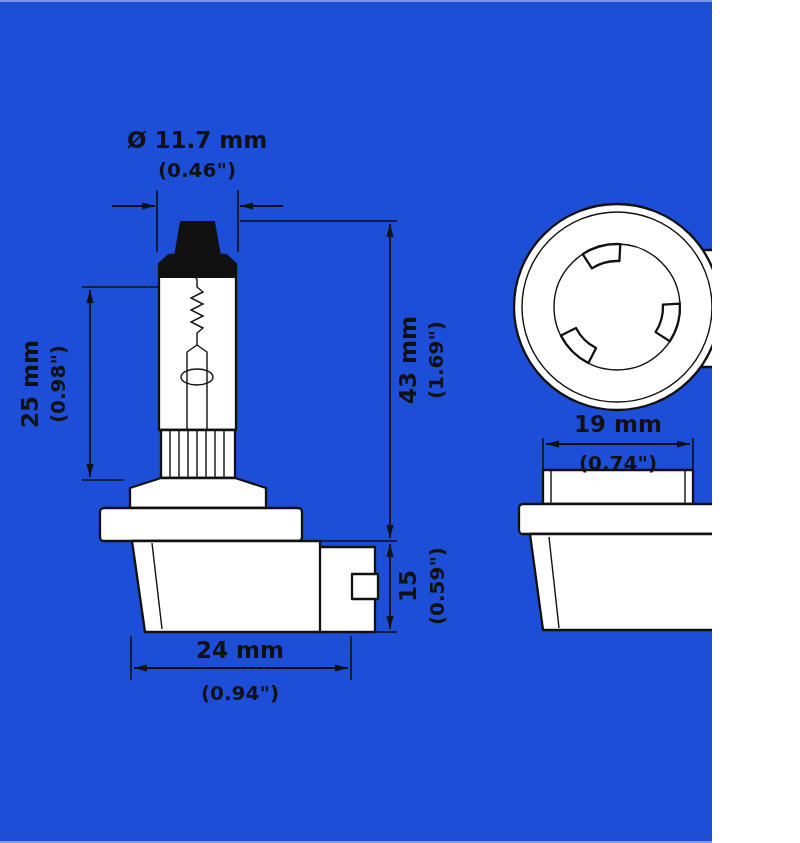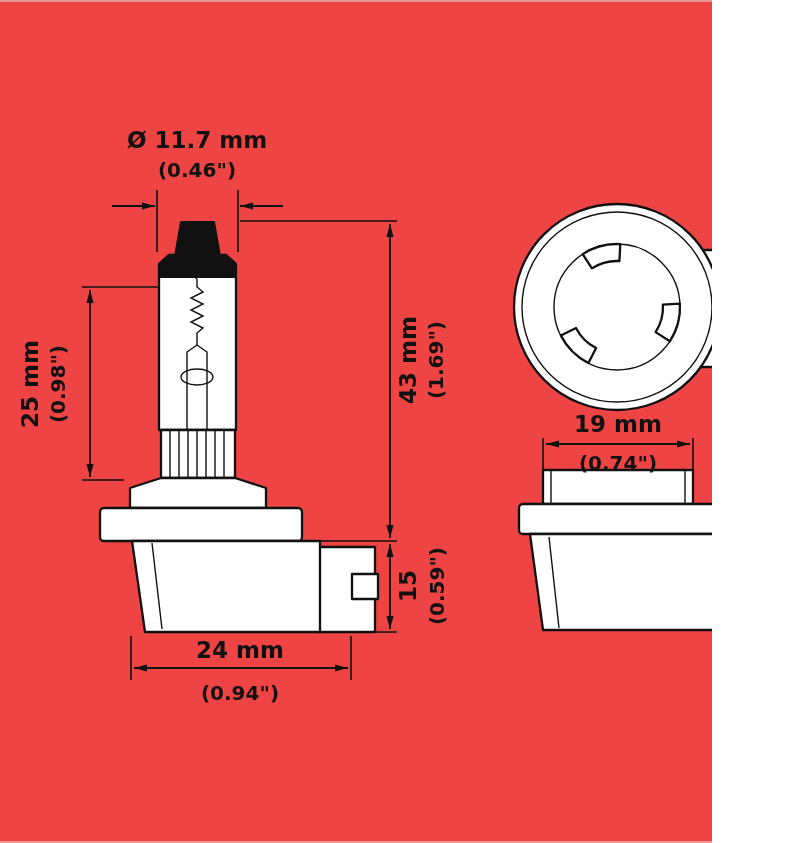--- a/index.html
+++ b/index.html
@@ -1,16 +1,16 @@
 <!DOCTYPE html>
 <html><head>
 <meta charset="utf-8">
 <style>
   html,body{margin:0;padding:0;background:#ffffff;}
-  .canvas{position:relative;width:712px;height:843px;background:#ef4444;overflow:hidden;}
+  .canvas{position:relative;width:712px;height:843px;background:#1d4ed8;overflow:hidden;}
   svg{display:block;}
   .outline{fill:#ffffff;stroke:#111111;stroke-width:2.3;stroke-linejoin:round;}
   .solid{fill:#111111;stroke:#111111;stroke-width:2;stroke-linejoin:round;}
   .detail{fill:none;stroke:#111111;stroke-width:1.4;}
   .dim{fill:none;stroke:#111111;stroke-width:1.8;}
   .ext{fill:none;stroke:#111111;stroke-width:1.6;}
   text{font-family:"DejaVu Sans","Liberation Sans",sans-serif;font-weight:bold;fill:#111111;}
   .t1{font-size:23px;}
   .t2{font-size:20px;}
   .edge{stroke:#e3e3e3;stroke-width:1;}

